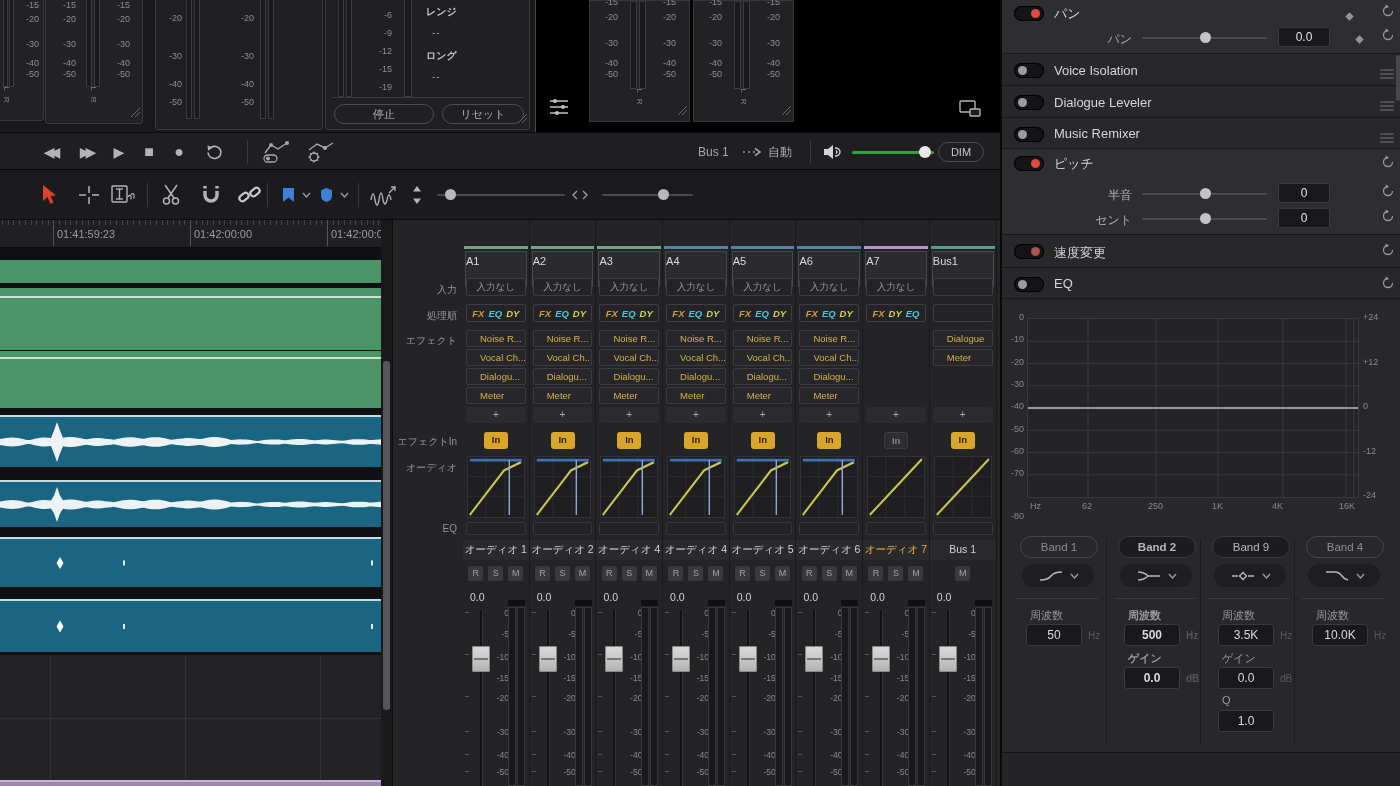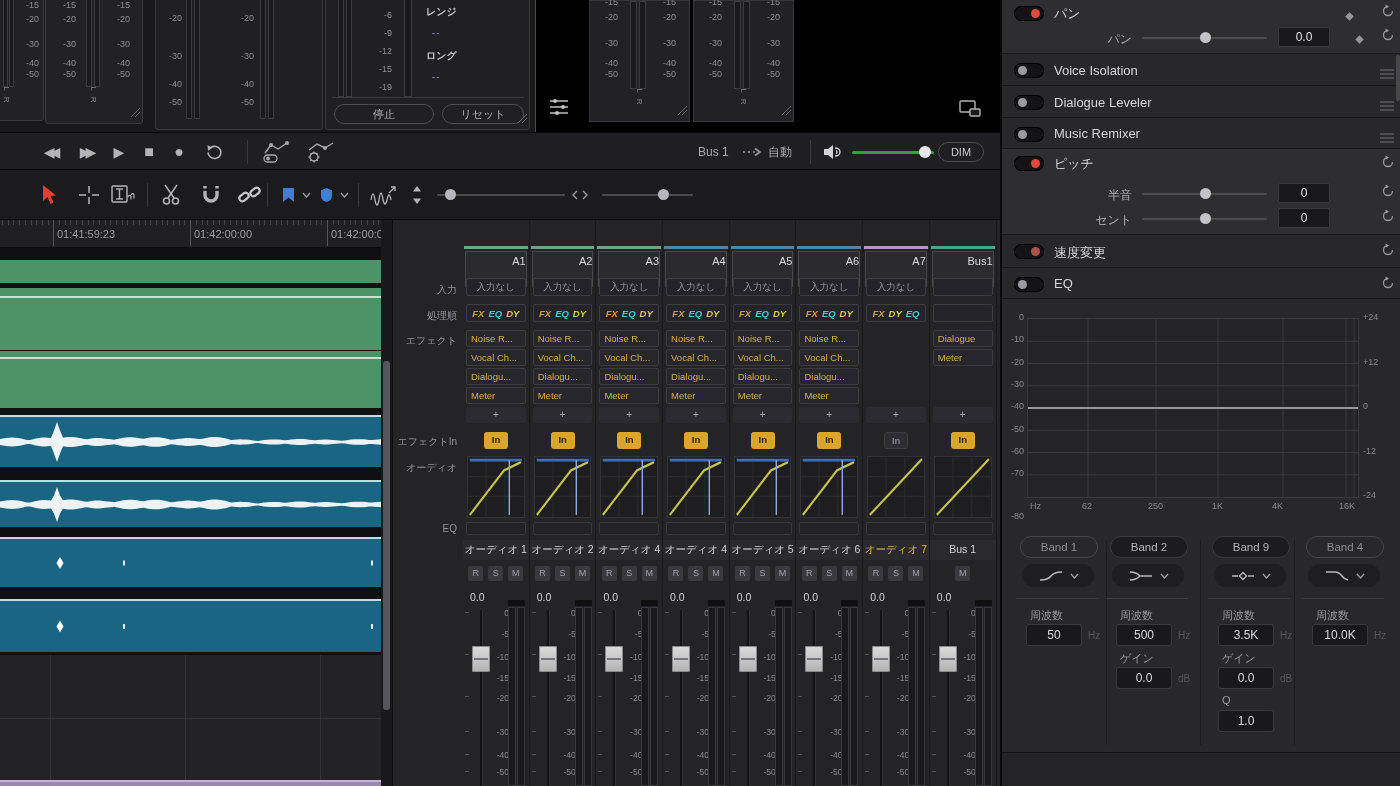--- a/index.html
+++ b/index.html
@@ -57,26 +57,26 @@
 
   
   #mixer { position:absolute; left:392px; top:220px; width:608px; height:566px; background:#242427; border-left:1px solid #0c0c0d; }
   #mixer-header { position:absolute; left:0; top:0; width:608px; height:25px; border-bottom:1px solid #19191b; }
   #mixer-title { position:absolute; left:9px; top:5px; font-size:12px; color:#d8d8da; }
   #mixer-more { position:absolute; left:570px; top:2px; font-size:11px; color:#9a9a9e; letter-spacing:1px; }
   .rowlab { position:absolute; left:0; width:64px; text-align:right; font-size:10px; color:#96969a; }
   #channels { position:absolute; left:70px; top:0; height:566px; display:flex; }
   .ch { position:relative; width:66.7px; height:566px; border-right:1px solid #19191b; }
   .ch-colorbar { position:absolute; left:1px; right:1px; top:26px; height:3px; }
-  .ch-head { position:absolute; left:2px; right:2px; top:31px; height:36px; background:#2b2b2e; border:1px solid #47474b; font-size:11px; color:#dadadc; text-align:right; line-height:18px; }
+  .ch-head { position:absolute; left:2px; right:2px; top:31px; height:36px; background:#2b2b2e; border:1px solid #47474b; font-size:11px; color:#dadadc; text-align:left; line-height:18px; }
   .ch-input { position:absolute; left:3px; right:3px; top:58px; height:18px; background:#242428; border:1px solid #3e3e42; border-radius:2px; font-size:9.5px; color:#98989c; text-align:center; line-height:16px; overflow:hidden; }
   .ch-proc { position:absolute; left:3px; right:3px; top:84px; height:18px; background:#242428; border:1px solid #3e3e42; border-radius:2px; display:flex; align-items:center; justify-content:center; gap:4px; font-size:9.5px; font-weight:bold; font-style:italic; }
   .pp-FX { color:#cf9b3e; } .pp-EQ { color:#46c8d8; } .pp-DY { color:#d6d052; }
   .ch-fx { position:absolute; left:3px; right:3px; top:110px; height:93px; }
-  .ch-slot { position:absolute; left:0; right:0; height:17px; background:#27272b; border:1px solid #3c3c40; border-radius:2px; font-size:9.5px; color:#d4b14c; padding:2px 0 0 4px; white-space:nowrap; overflow:hidden; }
+  .ch-slot { position:absolute; left:0; right:0; height:17px; background:#27272b; border:1px solid #3c3c40; border-radius:2px; font-size:9.5px; color:#d4b14c; padding:2px 0 0 13px; white-space:nowrap; overflow:hidden; }
   .ch-plus { position:absolute; left:0; right:0; top:77px; height:16px; background:#2c2c30; border-radius:2px; font-size:10px; color:#aaaaae; text-align:center; line-height:15px; }
   .ch-in { position:absolute; left:21px; top:212px; width:24px; height:17px; background:#d9a62b; border-radius:3px; color:#2a2208; font-size:9.5px; font-weight:bold; text-align:center; line-height:16px; }
   .ch-in.off { background:#2e2e32; color:#808085; border:1px solid #3e3e42; }
   .ch-dyn { position:absolute; left:4px; right:4px; top:236px; height:62px; background:#1e1e21; border:1px solid #333337; }
   .ch-eqmini { position:absolute; left:3px; right:3px; top:302px; height:13px; background:#232326; border:1px solid #37373b; border-radius:2px; }
   .ch-name { position:absolute; left:0; right:0; top:320px; height:20px; background:#2a2a2d; font-size:10.5px; color:#d2d2d4; text-align:center; line-height:19px; white-space:nowrap; overflow:hidden; }
   .ch-name.sel { color:#e3b43c; }
   .ch-rsm { position:absolute; left:0; right:0; top:346px; height:18px; display:flex; justify-content:center; gap:5px; }
   .rsm { width:15px; height:15px; background:#3a3a3e; border-radius:2px; font-size:9px; color:#a2a2a6; text-align:center; line-height:15px; }
   .ch-fader { position:absolute; left:0; right:0; top:370px; height:196px; }
@@ -1186,21 +1186,21 @@
             <svg width="9" height="6">
               <polyline points="1,1 4.5,5 8,1" fill="none" stroke="#9a9a9e" stroke-width="1.4"></polyline>
             </svg>
           </div>
           <div class="band-sep"></div>
           <div class="band-lbl" style="left: 20px; top: 72px;">周波数</div>
           <div class="band-box" style="left: 16px; top: 88px;">50</div>
           <div class="band-unit" style="left: 78px; top: 94px;">Hz</div>
         </div>
         <div class="band-div" style="left: 104px;"></div>
-        <div class="band-col" style="left: 98px;">
+        <div class="band-col" style="left: 106px; font-weight: bold;">
           <div class="band-pill active">Band 2</div>
           <div class="shape-pill">
             <svg width="26" height="12" viewBox="0 0 26 12">
               <path d="M2,2 Q8,2 12,6 M2,10 Q8,10 12,6 L24,6" fill="none" stroke="#b8b8bc" stroke-width="1.5"></path>
             </svg>
             <svg width="9" height="6">
               <polyline points="1,1 4.5,5 8,1" fill="none" stroke="#9a9a9e" stroke-width="1.4"></polyline>
             </svg>
           </div>
           <div class="band-sep"></div>

